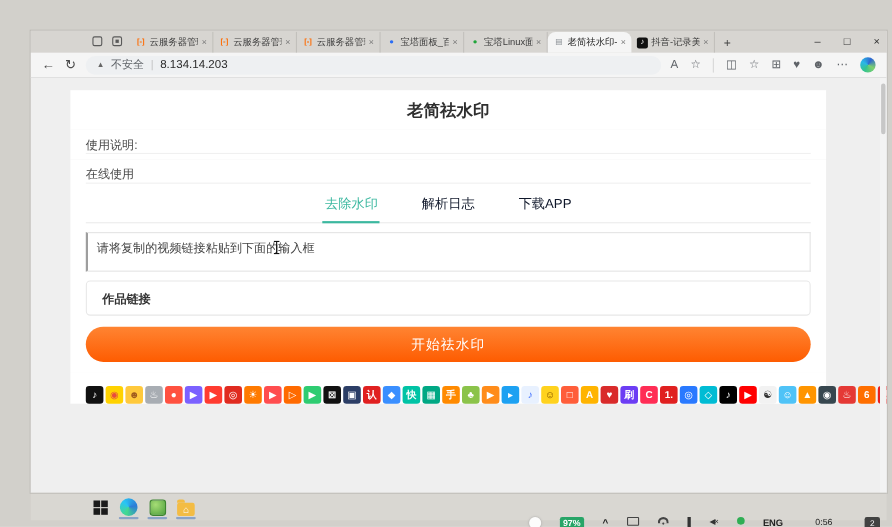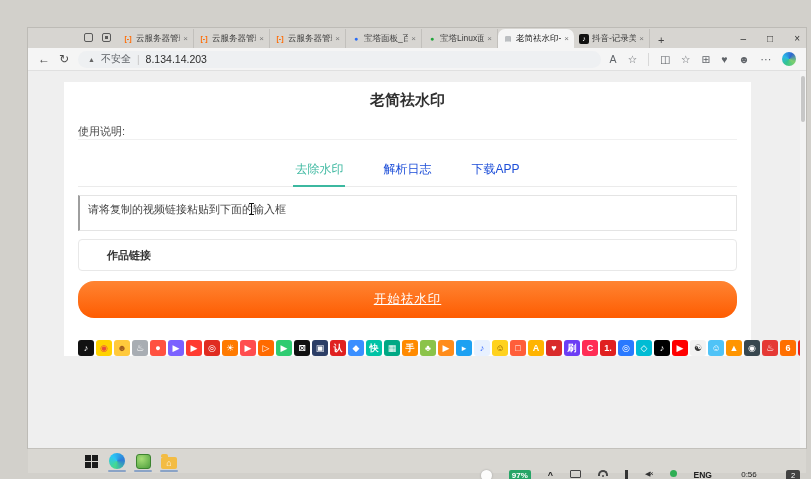--- a/index.html
+++ b/index.html
@@ -57,37 +57,37 @@
   .card-pad2 { padding:6px 14px 5px; }
   .card-pad3 { padding:6px 14px 10px; }
   .card-pad4 { padding:6px 14px 0; }
   .section-heading { font-size:11px; color:#4a4a4a; 
     border-bottom:1px solid #f0f0f0; font-weight:normal; }
   .inst-line { font-size:11px; color:#333; line-height:17px; margin-top:3px; }
   .inst-line:first-of-type { margin-top:6px; }
   .perm-url { color:#2440b3; font-weight:bold; }
   .online-tabs { display:flex; justify-content:center; gap:36px; padding-top:4px;
     border-bottom:1px solid #ebebeb; }
-  .online-tab { font-size:12px; color:#1d4ed8; padding:6px 2px 7px; }
+  .online-tab { font-size:12px; color:#0f172a; padding:6px 2px 7px; }
   .online-tab.active { color:#3cb8a0; border-bottom:2px solid #3cb8a0; margin-bottom:-1px; }
   #notice-box { position:relative; margin-top:8px; height:36px; border:1px solid #e4e4e4;
     border-left:2px solid #9e9e9e; padding:6px 8px; font-size:11px; color:#444; }
   .ibeam { position:absolute; left:168px; top:7px; width:7px; height:12px; }
   .ibeam::before { content:""; position:absolute; left:3px; top:1px; bottom:1px; width:1px;
     background:#111; }
   .ibeam::after { content:""; position:absolute; left:1px; right:1px; top:0; height:1px;
     background:#111; box-shadow:0 11px 0 #111; }
   #form-row { margin-top:8px; height:32px; border:1px solid #e8e8e8; border-radius:4px;
     display:flex; align-items:center; background:#fff; }
-  #form-label { width:86px; padding-left:14px; font-size:11px; color:#333; font-weight:bold;text-align:center; }
+  #form-label { width:86px; padding-left:14px; font-size:11px; color:#333; font-weight:bold; }
   #link-input { flex:1; border:0; outline:0; background:transparent; font-size:11px; color:#333; }
   #link-input::placeholder { color:#c0c4cc; }
-  #submit-btn { margin-top:10px; height:37px; border-radius:16px;
+  #submit-btn { margin-top:10px; height:32px; border-radius:16px;
     background:linear-gradient(180deg,#ff8432,#fe5c01); color:#fff; font-size:12.5px;
-    display:flex; align-items:center; justify-content:center; letter-spacing:1px;text-decoration:underline; }
+    display:flex; align-items:center; justify-content:center; letter-spacing:1px; }
   .app-row { display:flex; gap:2px; margin-top:6px; }
   .app-ic { width:16px; height:16px; flex:0 0 16px; border-radius:3px; font-size:9px;
     line-height:16px; text-align:center; font-weight:bold; overflow:hidden; }
 
   
   #taskbar { position:absolute; left:0; bottom:0; right:0; height:25px; background:#d9d7d2;
     border-top:1px solid #c3c1bc; display:flex; align-items:center; padding:0 6px 0 52px;
     z-index:10; }
   .tb-app { position:relative; width:22px; height:24px; display:flex; align-items:center;
     justify-content:center; margin-right:4px; }
@@ -224,20 +224,21 @@
         <div class="content">
           <div class="card" id="page-title-card">
               <span>老简祛水印</span>
             </div>
 
           <div class="card card-pad2">
             <div class="section-heading">使用说明:</div>
           </div>
 
           <div class="card card-pad3">
+            <div class="section-heading">在线使用</div>
             <div class="online-tabs">
 
                 <div class="online-tab active">去除水印</div>
 
                 <div class="online-tab">解析日志</div>
 
                 <div class="online-tab">下载APP</div>
               </div>
             <div id="notice-box"><span>请将复制的视频链接粘贴到下</span><span class="ibeam"></span><span>面的输入框</span></div>
             <div id="form-row">

